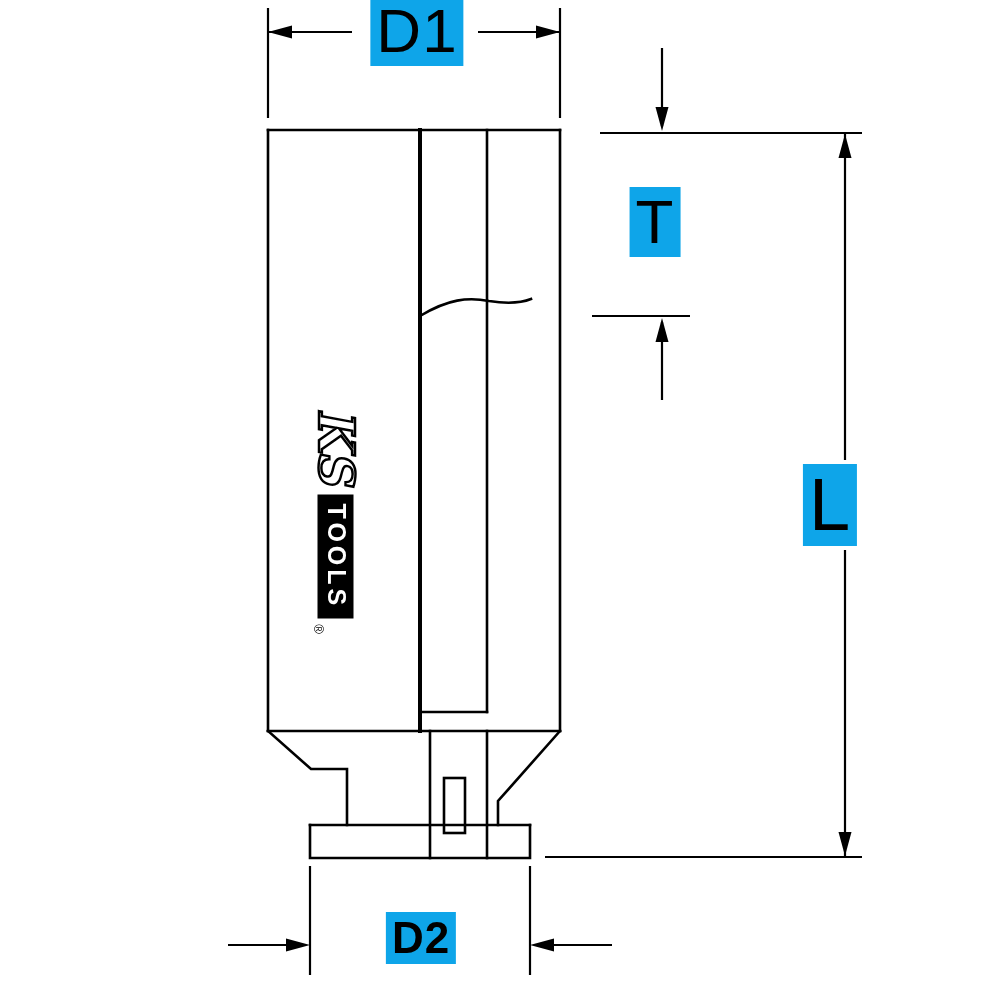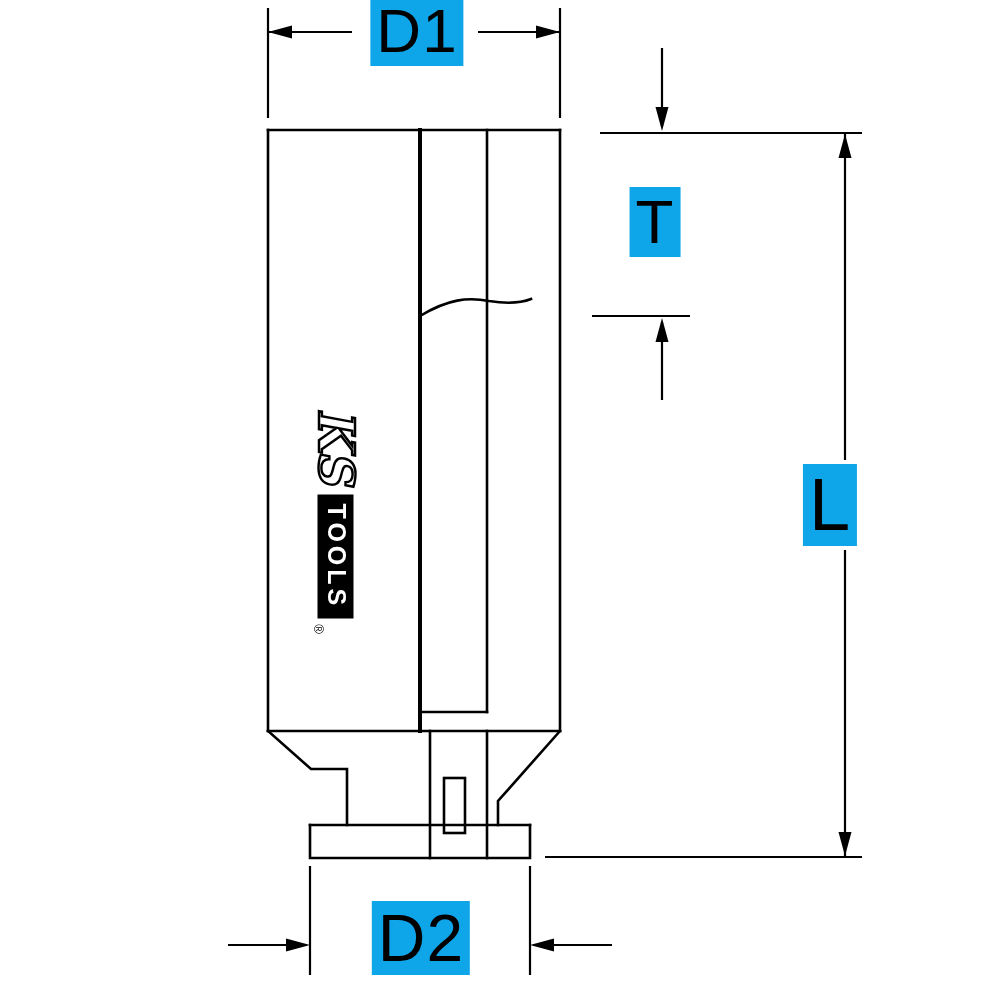--- a/index.html
+++ b/index.html
@@ -30,21 +30,22 @@
     white-space: nowrap;
     background: #0ea5e9;
     padding: 4px 6px;
     line-height: 1;
     text-align: center;
   }
   .dim-label.l-label {
     font-size: 74px;
   }
   .dim-label.d2-label {
-    font-size: 66px;
+    font-size: 44px;
+    font-weight: bold;
   }
   .logo-wrap {
     position: absolute;
     left: 233px;
     top: 494px;
     width: 205px;
     height: 58px;
     transform: rotate(90deg);
     transform-origin: center center;
     display: flex;

